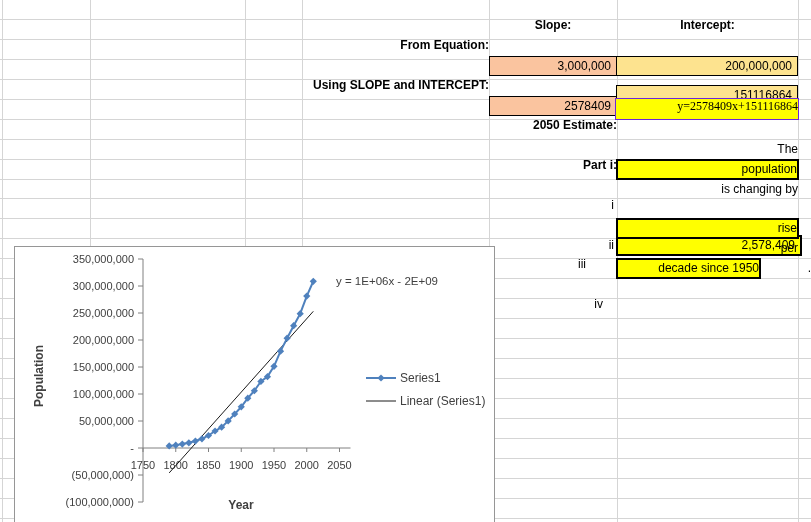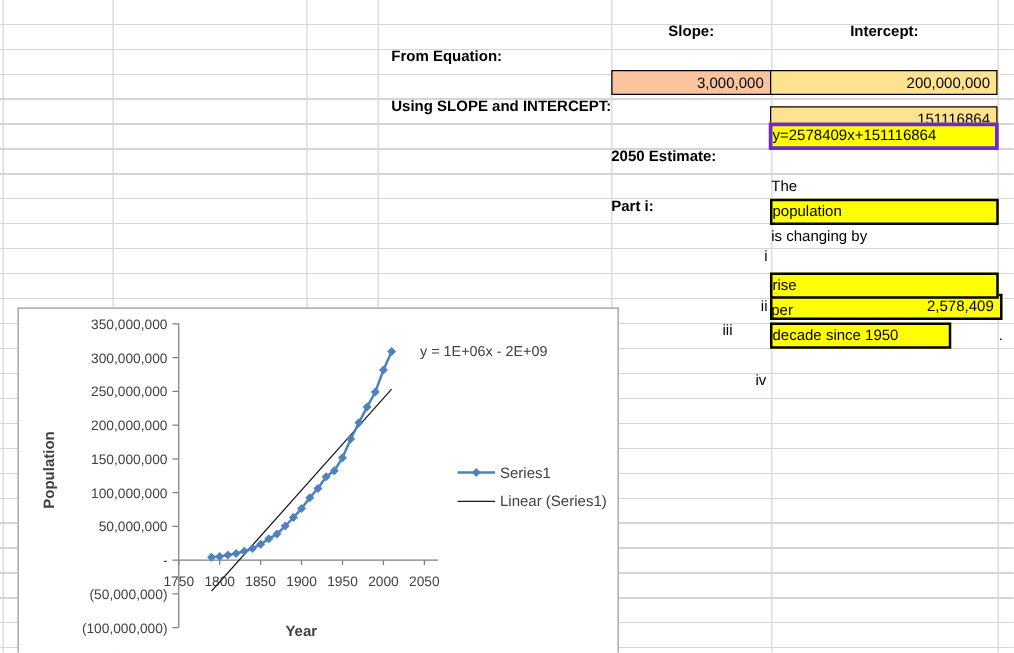--- a/index.html
+++ b/index.html
@@ -10,29 +10,29 @@
   }
   
   #gridlayer {
     position:absolute; left:0; top:0; width:811px; height:522px;
     background-image:repeating-linear-gradient(
       to bottom,
       transparent 0px, transparent 18.95px,
       #d5d5d5 18.95px, #d5d5d5 19.95px);
   }
   .vline { position:absolute; top:0; width:1px; height:522px; background:#d5d5d5; }
-  .cell { position:absolute; height:19.95px; line-height:19.5px; white-space:nowrap; overflow:visible; }
+  .cell { position:absolute; height:19.95px; line-height:19.5px; white-space:nowrap; overflow:visible;text-align:right; }
   .bold { font-weight:bold;margin-top:16px; }
   .center { text-align:center; }
   .right { text-align:right; padding-right:5px;margin-top:36px; }
   .left  { padding-left:0; }
   .slope-fill { background:#fac49f; border:1px solid #000; }
   .intercept-fill { background:#fde38f; border:1px solid #000; }
   .hl { background:#ffff00; border:2px solid #000; line-height:16px; }
-  .hl-thick { background:#ffff00; border:3px solid #6d28d9; line-height:14.5px; }
+  .hl-thick { background:#ffff00; border:1px solid #6d28d9; line-height:14.5px;font-family:Liberation Serif, serif; }
   #chartbox {
     position:absolute; left:14px; top:246px; width:481px; height:280px;
     background:#fff; border:1px solid #969696;
   }
   svg text { fill:#404040; }
 </style>
 </head>
 <body>
 <div id="root">
 
@@ -46,20 +46,21 @@
   <div class="vline" style="left:798px"></div>
 
   <div class="cell bold center" style="left:489px; top:0; width:128px">Slope:</div>
   <div class="cell bold center" style="left:617px; top:0; width:181px">Intercept:</div>
 
   <div class="cell bold" style="left:309px; top:19.95px; width:180px; padding-left:4px">From Equation:</div>
   <div class="cell right slope-fill" style="left:489px; top:19.95px; width:128px">3,000,000</div>
   <div class="cell right intercept-fill" style="left:616px; top:19.95px; width:182px">200,000,000</div>
 
   <div class="cell bold" style="left:309px; top:59.85px; width:180px; padding-left:4px">Using SLOPE and INTERCEPT:</div>
+  <div class="cell right slope-fill" style="left:489px; top:59.85px; width:128px">2578409</div>
   <div class="cell right intercept-fill" style="left:616px; top:49px; width:182px">151116864</div>
 
   <div class="cell bold left" style="left:489px; top:99.75px; width:128px">2050 Estimate:</div>
   <div class="cell hl-thick left" style="left:615px; top:97.75px; width:184px; height:22px">y=2578409x+151116864</div>
 
   <div class="cell bold left" style="left:489px; top:139.65px; width:128px">Part i:</div>
   <div class="cell left" style="left:617px; top:139.65px; width:181px">The</div>
 
   <div class="cell right" style="left:489px; top:159.6px; width:128px; padding-right:3px">i</div>
   <div class="cell hl left" style="left:616px; top:158.6px; width:183px; height:21px">population</div>
@@ -67,21 +68,21 @@
   <div class="cell left" style="left:617px; top:179.55px; width:181px">is changing by</div>
 
   <div class="cell right" style="left:489px; top:199.5px; width:128px; padding-right:3px">ii</div>
   <div class="cell hl right" style="left:616px; top:198.5px; width:186px; height:21px">2,578,409</div>
 
   <div class="cell right" style="left:489px; top:219.45px; width:100px; padding-right:3px">iii</div>
   <div class="cell hl left" style="left:616px; top:218.45px; width:183px; height:21px">rise</div>
 
   <div class="cell left" style="left:617px; top:239.4px; width:181px">per</div>
 
-  <div class="cell right" style="left:489px; top:259.35px; width:128px; padding-right:4px">iv</div>
+  <div class="cell right" style="left:489px; top:259.35px; width:128px; padding-right:14px">iv</div>
   <div class="cell hl left" style="left:616px; top:258.35px; width:145px; height:21px">decade since 1950</div>
   <div class="cell left" style="left:799px; top:259.35px; width:12px">.</div>
 
   <div id="chartbox">
     <svg id="chartsvg" width="479" height="278">
         <line x1="128" y1="12" x2="128" y2="255" stroke="#808080" stroke-width="1"></line>
         <line x1="128" y1="201" x2="335.5" y2="201" stroke="#808080" stroke-width="1"></line>
         <line x1="123" y1="12" x2="128" y2="12" stroke="#808080" stroke-width="1"></line>
         <text x="119" y="16" text-anchor="end" font-size="11px">350,000,000</text>
         <line x1="123" y1="39" x2="128" y2="39" stroke="#808080" stroke-width="1"></line>

